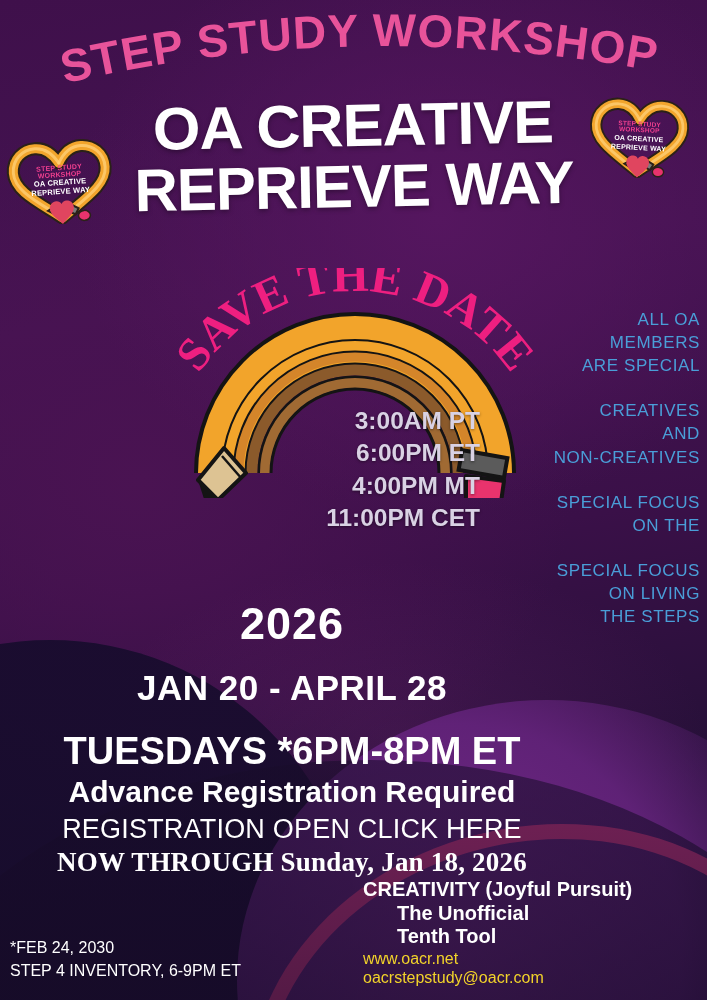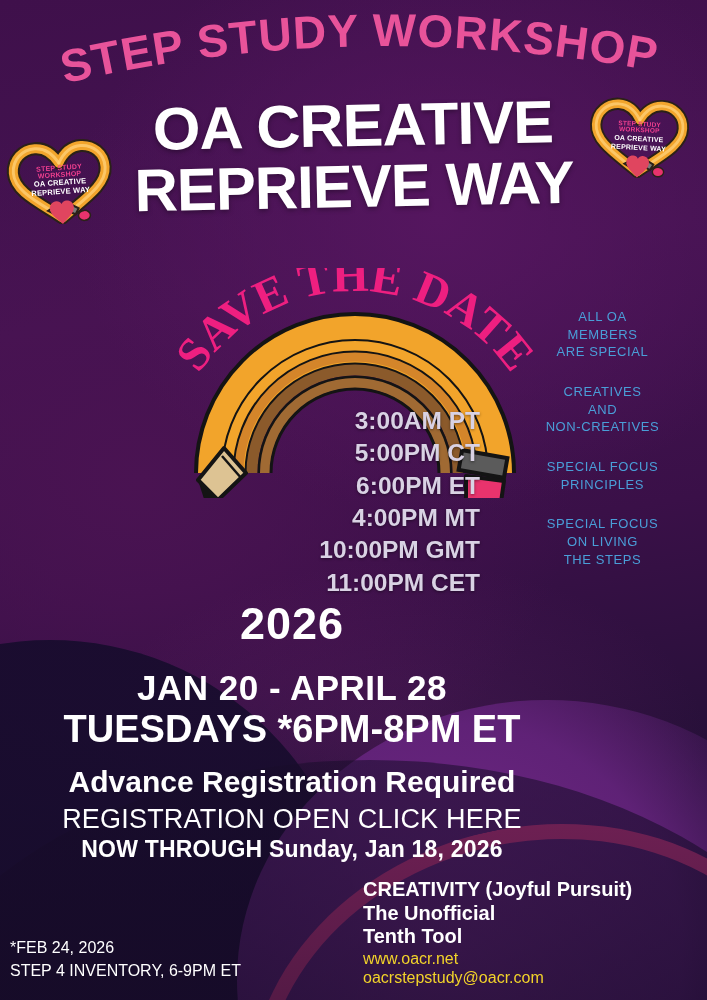--- a/index.html
+++ b/index.html
@@ -92,52 +92,52 @@
   .times{
     position:absolute;left:150px;top:405px;width:330px;text-align:center;
     color:#d9d2e4;font-weight:bold;font-size:24.5px;line-height:1.32;
     font-family:"Liberation Sans", sans-serif;
     text-shadow:0 1px 3px rgba(0,0,0,.45);
   }
   .times div{white-space:nowrap;text-align:right;}
 
   
   .blue-col{
-    position:absolute;left:505px;top:308px;width:195px;text-align:center;
-    color:#4a9ed8;font-size:13px;line-height:1.36;letter-spacing:.6px;
+    position:absolute;left:505px;top:308px;width:195px;text-align:right;
+    color:#4a9ed8;font-size:17px;line-height:1.36;letter-spacing:.6px;
     font-family:"Liberation Sans", sans-serif;
   }
   .blue-col .blk{margin-bottom:22px;}
   .blue-col .blk div{white-space:nowrap;}
 
   
   .dates{
     position:absolute;left:0;top:600px;width:584px;text-align:center;color:#ffffff;
     font-family:"Liberation Sans", sans-serif;
   }
   .dates .year{font-weight:bold;font-size:45px;line-height:1.05;letter-spacing:1px;}
   .dates .range{font-weight:bold;font-size:35px;line-height:1.18;letter-spacing:.5px;margin-top:20px;}
-  .dates .tues{font-weight:bold;font-size:38px;line-height:1.1;letter-spacing:0px;margin-top:0;}
-  .dates .advance{font-weight:bold;font-size:30px;line-height:1.2;margin-top:14px;}
+  .dates .tues{font-weight:bold;font-size:38px;line-height:1.1;letter-spacing:0px;margin-top:22px;}
+  .dates .advance{font-weight:bold;font-size:30px;line-height:1.2;margin-top:2px;}
   .dates .reg1{font-weight:normal;font-size:27px;line-height:1.2;margin-top:3px;letter-spacing:.2px;}
-  .dates .reg2{font-weight:bold;font-size:23px;line-height:1.2;letter-spacing:.2px;}
+  .dates .reg2{font-weight:bold;font-size:27px;line-height:1.2;letter-spacing:.2px;font-family:Liberation Serif, serif;}
 
   
   .footnote{
     position:absolute;left:10px;top:936px;color:#ffffff;
     font-size:16px;line-height:1.45;font-family:"Liberation Sans", sans-serif;
   }
 
   
   .contact{
     position:absolute;left:363px;top:878px;color:#ffffff;
     font-family:"Liberation Sans", sans-serif;
   }
   .contact .c1{font-weight:bold;font-size:20px;line-height:1.18;}
-  .contact .c2,.contact .c3{font-weight:bold;font-size:20px;line-height:1.18;}
+  .contact .c2,.contact .c3{font-weight:bold;font-size:20px;line-height:1.18;margin-left:34px;}
   .contact .link{color:#f2d32a;font-size:16px;line-height:1.22;font-weight:normal;}
 </style>
 </head>
 <body>
 
 <div class="poster">
 
   <div class="bgwave wave-soft-top"></div>
   <div class="bgwave wave-dark-left"></div>
   <div class="bgwave wave-purple-right"></div>
@@ -237,60 +237,58 @@
       <text class="std-text">
         <textPath href="#stdpath" startOffset="50%" text-anchor="middle">
           <tspan>SAVE THE DATE</tspan>
         </textPath>
       </text>
     </svg>
   </div>
 
   <div class="times">
     <div>3:00AM PT</div>
-    <div>5:00PM CT</div>
     <div>6:00PM ET</div>
     <div>4:00PM MT</div>
-    <div>10:00PM GMT</div>
     <div>11:00PM CET</div>
   </div>
 
   <div class="blue-col">
     <div class="blk">
       <div>ALL OA</div>
       <div>MEMBERS</div>
       <div>ARE SPECIAL</div>
     </div>
     <div class="blk">
       <div>CREATIVES</div>
       <div>AND</div>
       <div>NON-CREATIVES</div>
     </div>
     <div class="blk">
       <div>SPECIAL FOCUS</div>
-      <div>PRINCIPLES</div>
+      <div>ON THE</div>
     </div>
     <div class="blk">
       <div>SPECIAL FOCUS</div>
       <div>ON LIVING</div>
       <div>THE STEPS</div>
     </div>
   </div>
 
   <div class="dates">
     <div class="year">2026</div>
     <div class="range">JAN 20 - APRIL 28</div>
     <div class="tues">TUESDAYS *6PM-8PM ET</div>
     <div class="advance">Advance Registration Required</div>
     <div class="reg1">REGISTRATION OPEN CLICK HERE</div>
     <div class="reg2">NOW THROUGH Sunday, Jan 18, 2026</div>
   </div>
 
   <div class="footnote">
-    <div>*FEB 24, 2026</div>
+    <div>*FEB 24, 2030</div>
     <div>STEP 4 INVENTORY, 6-9PM ET</div>
   </div>
 
   <div class="contact">
     <div class="c1">CREATIVITY (Joyful Pursuit)</div>
     <div class="c2">The Unofficial</div>
     <div class="c3">Tenth Tool</div>
     <div class="link">www.oacr.net</div>
     <div class="link">oacrstepstudy@oacr.com</div>
   </div>

